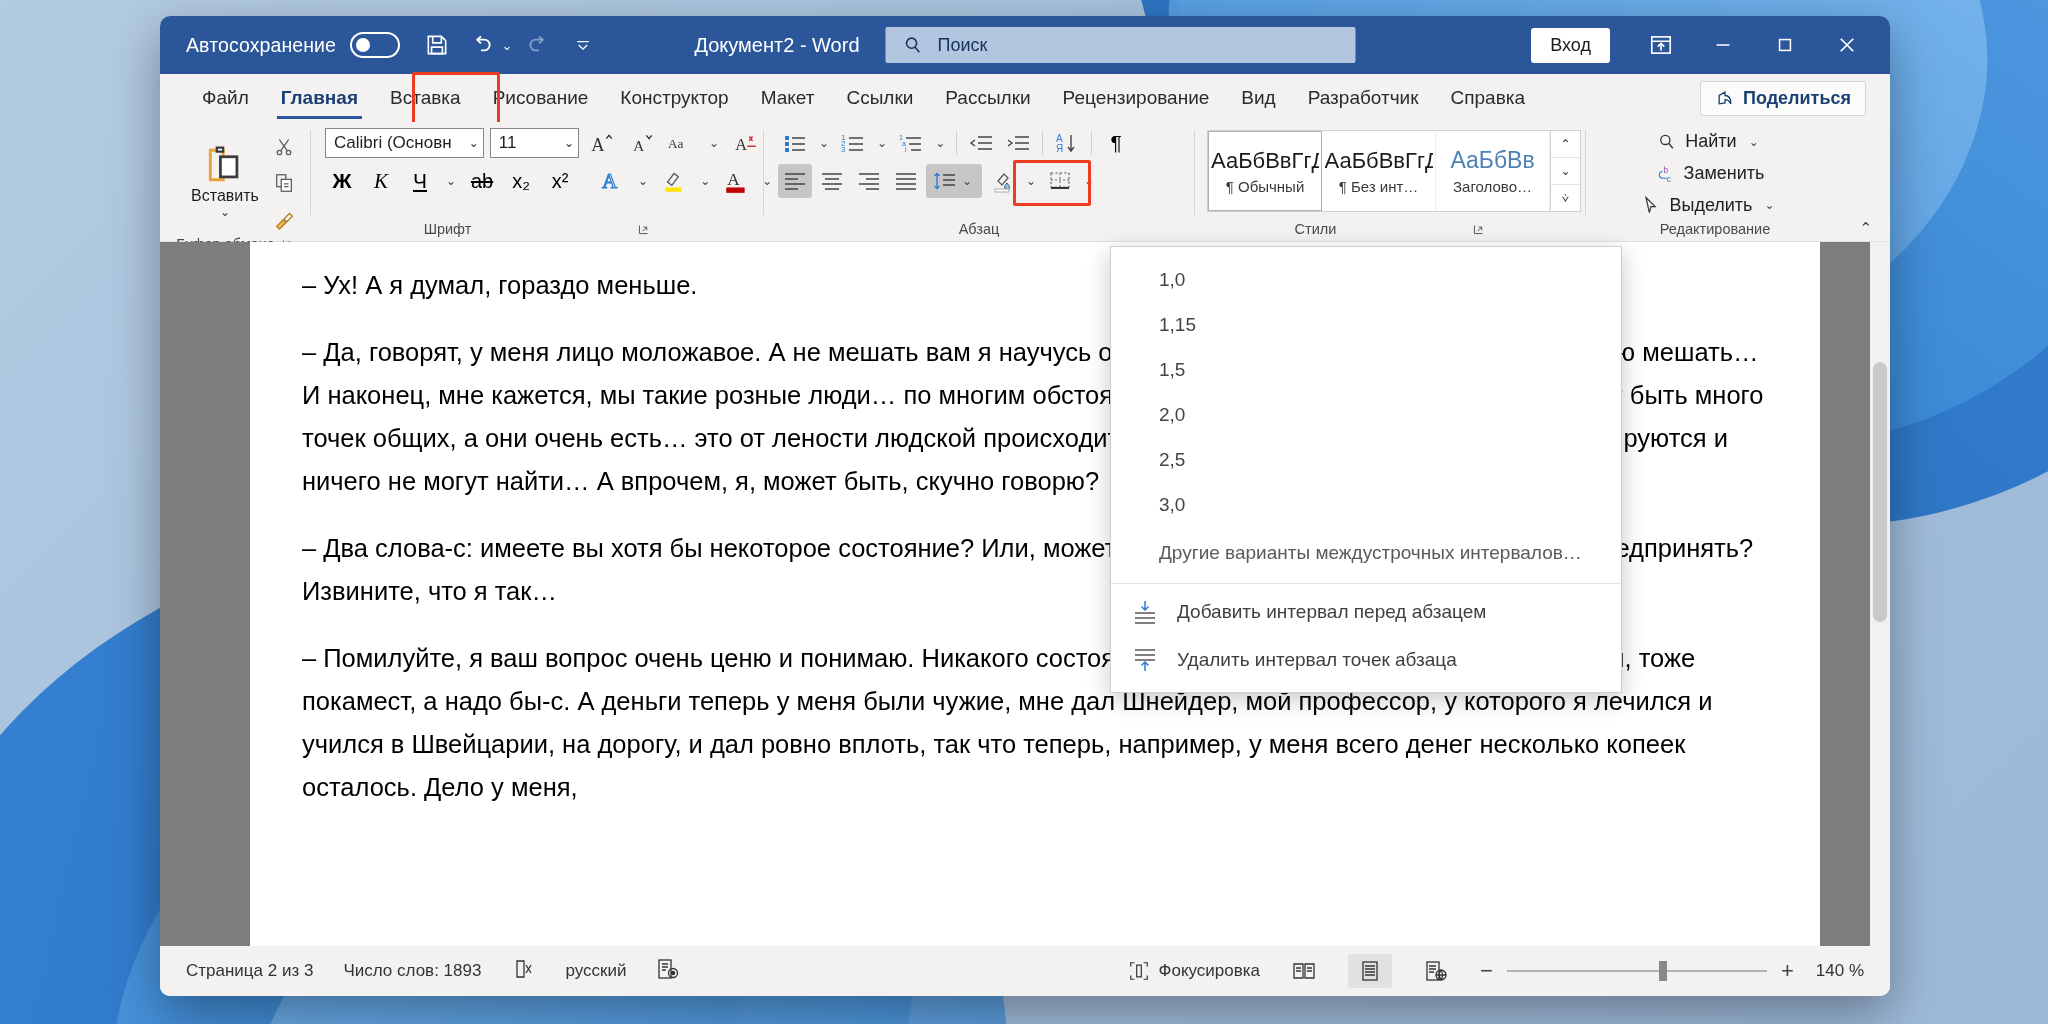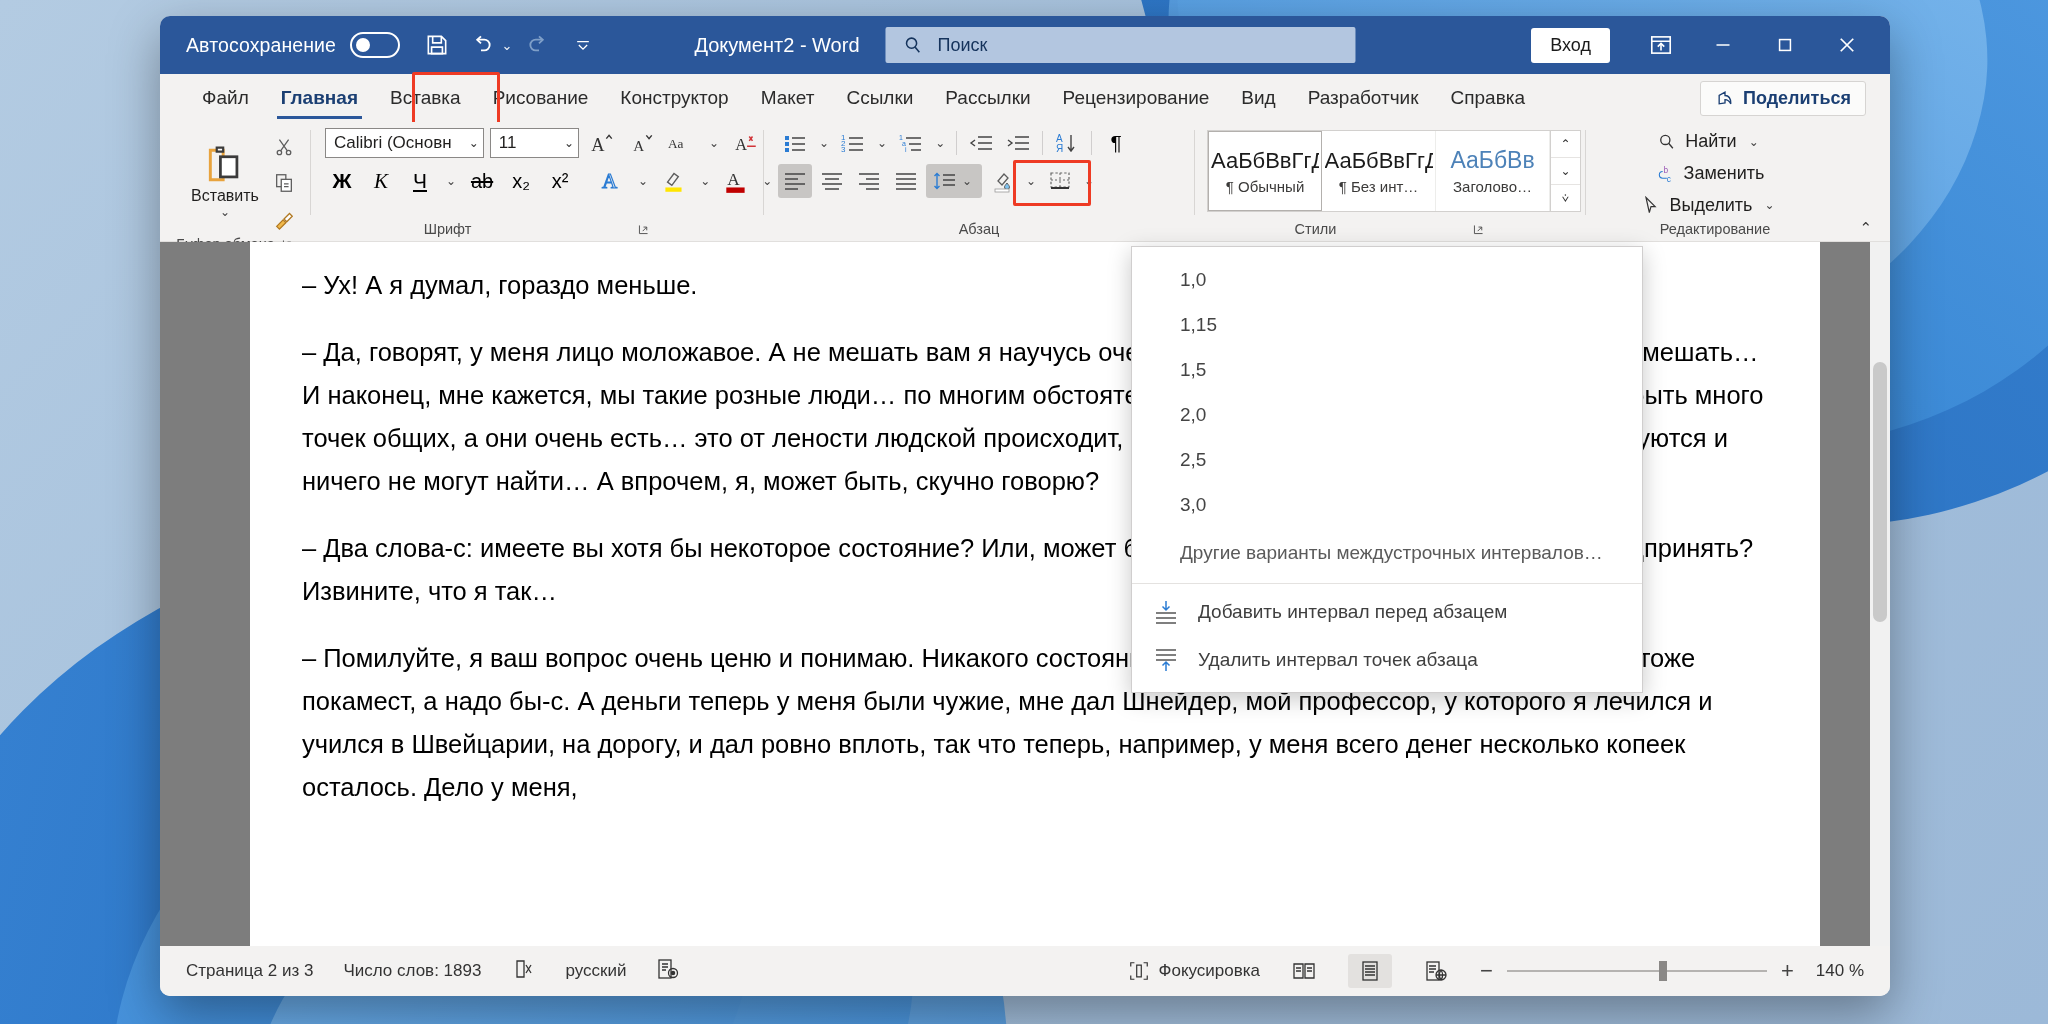--- a/index.html
+++ b/index.html
@@ -142,21 +142,21 @@
   .page { position:absolute; left:90px; top:0; width:1570px; bottom:0; background:#fff;
           padding:22px 52px 0 52px; }
   .page p { font-size:25.5px; line-height:43px; color:#000; margin-bottom:24px;
             font-family:"Liberation Sans", sans-serif; }
   .scrollbar { position:absolute; right:0; top:0; bottom:0; width:20px; background:#f1f1f1; }
   .scroll-thumb { position:absolute; right:3px; top:120px; width:14px; height:260px;
                   background:#c9c9c9; border-radius:7px; }
 
   
   .menu { position:absolute; left:950px; top:230px; width:512px; background:#fff;
-          border:1px solid #d0cece; box-shadow:0 6px 22px rgba(0,0,0,.22); padding:10px 0 8px 0;margin-left:21px; }
+          border:1px solid #d0cece; box-shadow:0 6px 22px rgba(0,0,0,.22); padding:10px 0 8px 0; }
   .mi { height:45px; display:flex; align-items:center; padding-left:48px; font-size:19px;
         color:#444; }
   .mi-more { height:52px; display:flex; align-items:center; padding-left:48px; font-size:19px;
              color:#5a5a5a; }
   .msep { height:1px; background:#e4e2e0; margin:4px 0; }
   .mi-ic { height:48px; display:flex; align-items:center; gap:18px; padding-left:20px;
            font-size:19px; color:#3f3f3f; }
 
   
   .status { position:absolute; left:0; right:0; bottom:0; height:50px; background:#f3f2f1;

